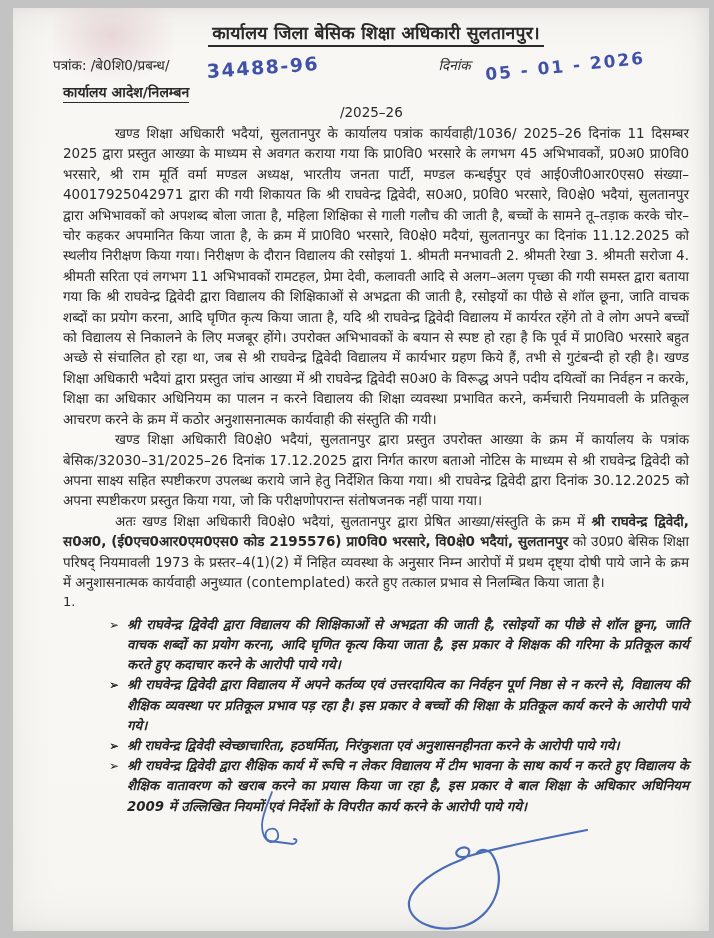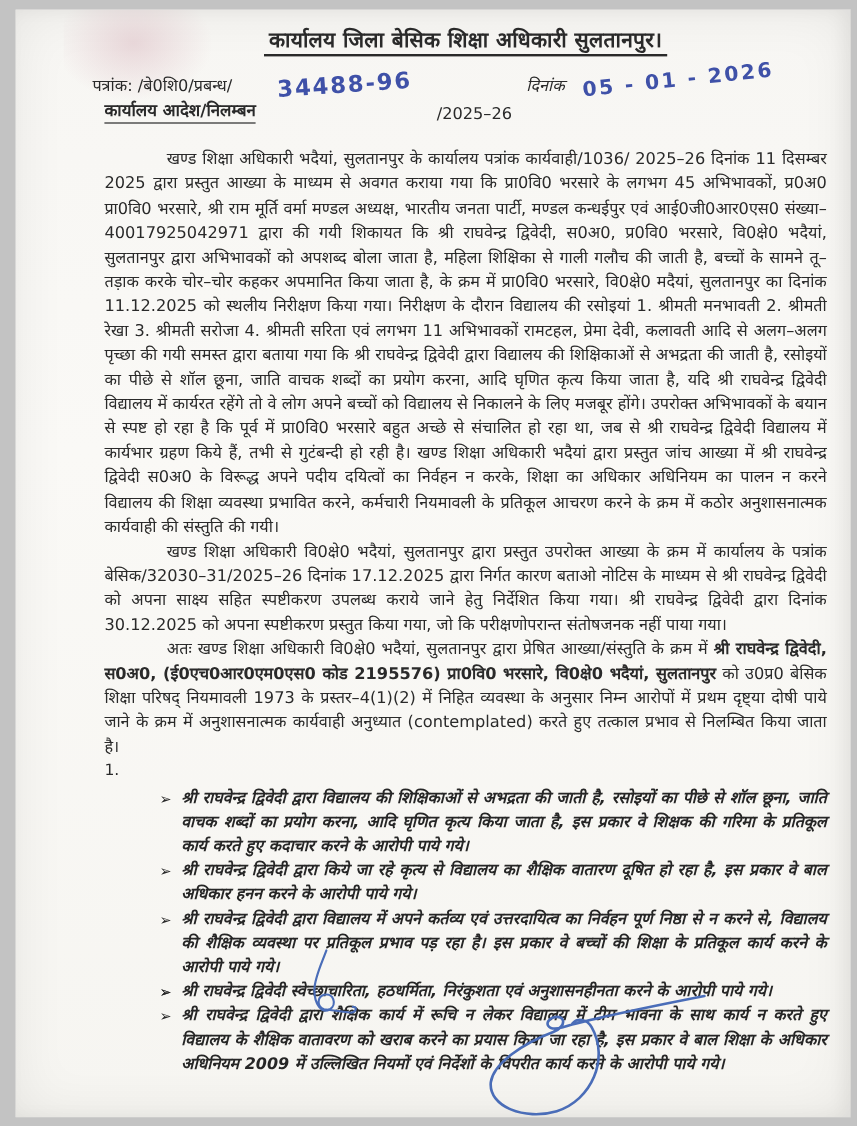--- a/index.html
+++ b/index.html
@@ -18,33 +18,33 @@
     overflow: hidden;
   }
   .paper::before {
     content: "";
     position: absolute; left: 40px; top: 0; width: 130px; height: 80px;
     background: radial-gradient(ellipse at 45% 35%, rgba(208,164,175,0.38), rgba(208,164,175,0.0) 65%);
     pointer-events: none;
   }
   .content {
     position: relative;
-    padding: 12px 20px 0 74px;
+    padding: 12px 20px 0 50px;
     color: #2a2a2a;
   }
   .doc-title-row { text-align: center; }
   .doc-title {
     display: inline-block;
     font-size: 17.5px; font-weight: 700;
     border-bottom: 2px solid #2a2a2a;
     padding: 0 4px 1px 4px;
     letter-spacing: 0.2px;
   }
   .ref-row {
-    display: flex; align-items: center;
+    display: flex; 
     margin: 9px 0 0 -10px;
     font-size: 13.5px;
     height: 30px;
     position: relative;
   }
   .hand {
     color: #3f51a8;
     font-weight: 600;
     white-space: nowrap;
   }
@@ -136,21 +136,21 @@
 
     <div class="doc-body">
       <p>खण्ड शिक्षा अधिकारी भदैयां, सुलतानपुर के कार्यालय पत्रांक कार्यवाही/1036/ 2025–26 दिनांक 11 दिसम्बर 2025 द्वारा प्रस्तुत आख्या के माध्यम से अवगत कराया गया कि प्रा0वि0 भरसारे के लगभग 45 अभिभावकों, प्र0अ0 प्रा0वि0 भरसारे, श्री राम मूर्ति वर्मा मण्डल अध्यक्ष, भारतीय जनता पार्टी, मण्डल कन्धईपुर एवं आई0जी0आर0एस0 संख्या–40017925042971 द्वारा की गयी शिकायत कि श्री राघवेन्द्र द्विवेदी, स0अ0, प्र0वि0 भरसारे, वि0क्षे0 भदैयां, सुलतानपुर द्वारा अभिभावकों को अपशब्द बोला जाता है, महिला शिक्षिका से गाली गलौच की जाती है, बच्चों के सामने तू–तड़ाक करके चोर–चोर कहकर अपमानित किया जाता है, के क्रम में प्रा0वि0 भरसारे, वि0क्षे0 मदैयां, सुलतानपुर का दिनांक 11.12.2025 को स्थलीय निरीक्षण किया गया। निरीक्षण के दौरान विद्यालय की रसोइयां 1. श्रीमती मनभावती 2. श्रीमती रेखा 3. श्रीमती सरोजा 4. श्रीमती सरिता एवं लगभग 11 अभिभावकों रामटहल, प्रेमा देवी, कलावती आदि से अलग–अलग पृच्छा की गयी समस्त द्वारा बताया गया कि श्री राघवेन्द्र द्विवेदी द्वारा विद्यालय की शिक्षिकाओं से अभद्रता की जाती है, रसोइयों का पीछे से शॉल छूना, जाति वाचक शब्दों का प्रयोग करना, आदि घृणित कृत्य किया जाता है, यदि श्री राघवेन्द्र द्विवेदी विद्यालय में कार्यरत रहेंगे तो वे लोग अपने बच्चों को विद्यालय से निकालने के लिए मजबूर होंगे। उपरोक्त अभिभावकों के बयान से स्पष्ट हो रहा है कि पूर्व में प्रा0वि0 भरसारे बहुत अच्छे से संचालित हो रहा था, जब से श्री राघवेन्द्र द्विवेदी विद्यालय में कार्यभार ग्रहण किये हैं, तभी से गुटंबन्दी हो रही है। खण्ड शिक्षा अधिकारी भदैयां द्वारा प्रस्तुत जांच आख्या में श्री राघवेन्द्र द्विवेदी स0अ0 के विरूद्ध अपने पदीय दयित्वों का निर्वहन न करके, शिक्षा का अधिकार अधिनियम का पालन न करने विद्यालय की शिक्षा व्यवस्था प्रभावित करने, कर्मचारी नियमावली के प्रतिकूल आचरण करने के क्रम में कठोर अनुशासनात्मक कार्यवाही की संस्तुति की गयी।</p>
       <p>खण्ड शिक्षा अधिकारी वि0क्षे0 भदैयां, सुलतानपुर द्वारा प्रस्तुत उपरोक्त आख्या के क्रम में कार्यालय के पत्रांक बेसिक/32030–31/2025–26 दिनांक 17.12.2025 द्वारा निर्गत कारण बताओ नोटिस के माध्यम से श्री राघवेन्द्र द्विवेदी को अपना साक्ष्य सहित स्पष्टीकरण उपलब्ध कराये जाने हेतु निर्देशित किया गया। श्री राघवेन्द्र द्विवेदी द्वारा दिनांक 30.12.2025 को अपना स्पष्टीकरण प्रस्तुत किया गया, जो कि परीक्षणोपरान्त संतोषजनक नहीं पाया गया।</p>
       <p><span>अतः खण्ड शिक्षा अधिकारी वि0क्षे0 भदैयां, सुलतानपुर द्वारा प्रेषित आख्या/संस्तुति के क्रम में </span><span class="bold-seg">श्री राघवेन्द्र द्विवेदी, स0अ0, (ई0एच0आर0एम0एस0 कोड 2195576) प्रा0वि0 भरसारे, वि0क्षे0 भदैयां, सुलतानपुर</span><span> को उ0प्र0 बेसिक शिक्षा परिषद् नियमावली 1973 के प्रस्तर–4(1)(2) में निहित व्यवस्था के अनुसार निम्न आरोपों में प्रथम दृष्ट्या दोषी पाये जाने के क्रम में अनुशासनात्मक कार्यवाही अनुध्यात (contemplated) करते हुए तत्काल प्रभाव से निलम्बित किया जाता है।</span></p>
 
       <p class="list-number">1.</p>
 
       <ul class="charges">
         <li><span class="arrow-marker">➢</span><span>श्री राघवेन्द्र द्विवेदी द्वारा विद्यालय की शिक्षिकाओं से अभद्रता की जाती है, रसोइयों का पीछे से शॉल छूना, जाति वाचक शब्दों का प्रयोग करना, आदि घृणित कृत्य किया जाता है, इस प्रकार वे शिक्षक की गरिमा के प्रतिकूल कार्य करते हुए कदाचार करने के आरोपी पाये गये।</span></li>
-        <li><span class="arrow-marker">➢</span><span>श्री राघवेन्द्र द्विवेदी द्वारा किये जा रहे कृत्य से विद्यालय का शैक्षिक वातारण दूषित हो रहा है, इस प्रकार वे बाल अधिकार हनन करने के आरोपी पाये गये।</span></li>
+        <li><span class="arrow-marker">➢</span></li>
         <li><span class="arrow-marker">➢</span><span>श्री राघवेन्द्र द्विवेदी द्वारा विद्यालय में अपने कर्तव्य एवं उत्तरदायित्व का निर्वहन पूर्ण निष्ठा से न करने से, विद्यालय की शैक्षिक व्यवस्था पर प्रतिकूल प्रभाव पड़ रहा है। इस प्रकार वे बच्चों की शिक्षा के प्रतिकूल कार्य करने के आरोपी पाये गये।</span></li>
         <li><span class="arrow-marker">➢</span></li>
         <li><span class="arrow-marker">➢</span><span>श्री राघवेन्द्र द्विवेदी स्वेच्छाचारिता, हठधर्मिता, निरंकुशता एवं अनुशासनहीनता करने के आरोपी पाये गये।</span></li>
         <li><span class="arrow-marker">➢</span><span>श्री राघवेन्द्र द्विवेदी द्वारा शैक्षिक कार्य में रूचि न लेकर विद्यालय में टीम भावना के साथ कार्य न करते हुए विद्यालय के शैक्षिक वातावरण को खराब करने का प्रयास किया जा रहा है, इस प्रकार वे बाल शिक्षा के अधिकार अधिनियम 2009 में उल्लिखित नियमों एवं निर्देशों के विपरीत कार्य करने के आरोपी पाये गये।</span></li>
       </ul>
     </div>
   </div>
 
   <div class="pen-mark-wrap">
     <svg width="62" height="66" viewBox="0 0 62 66">

